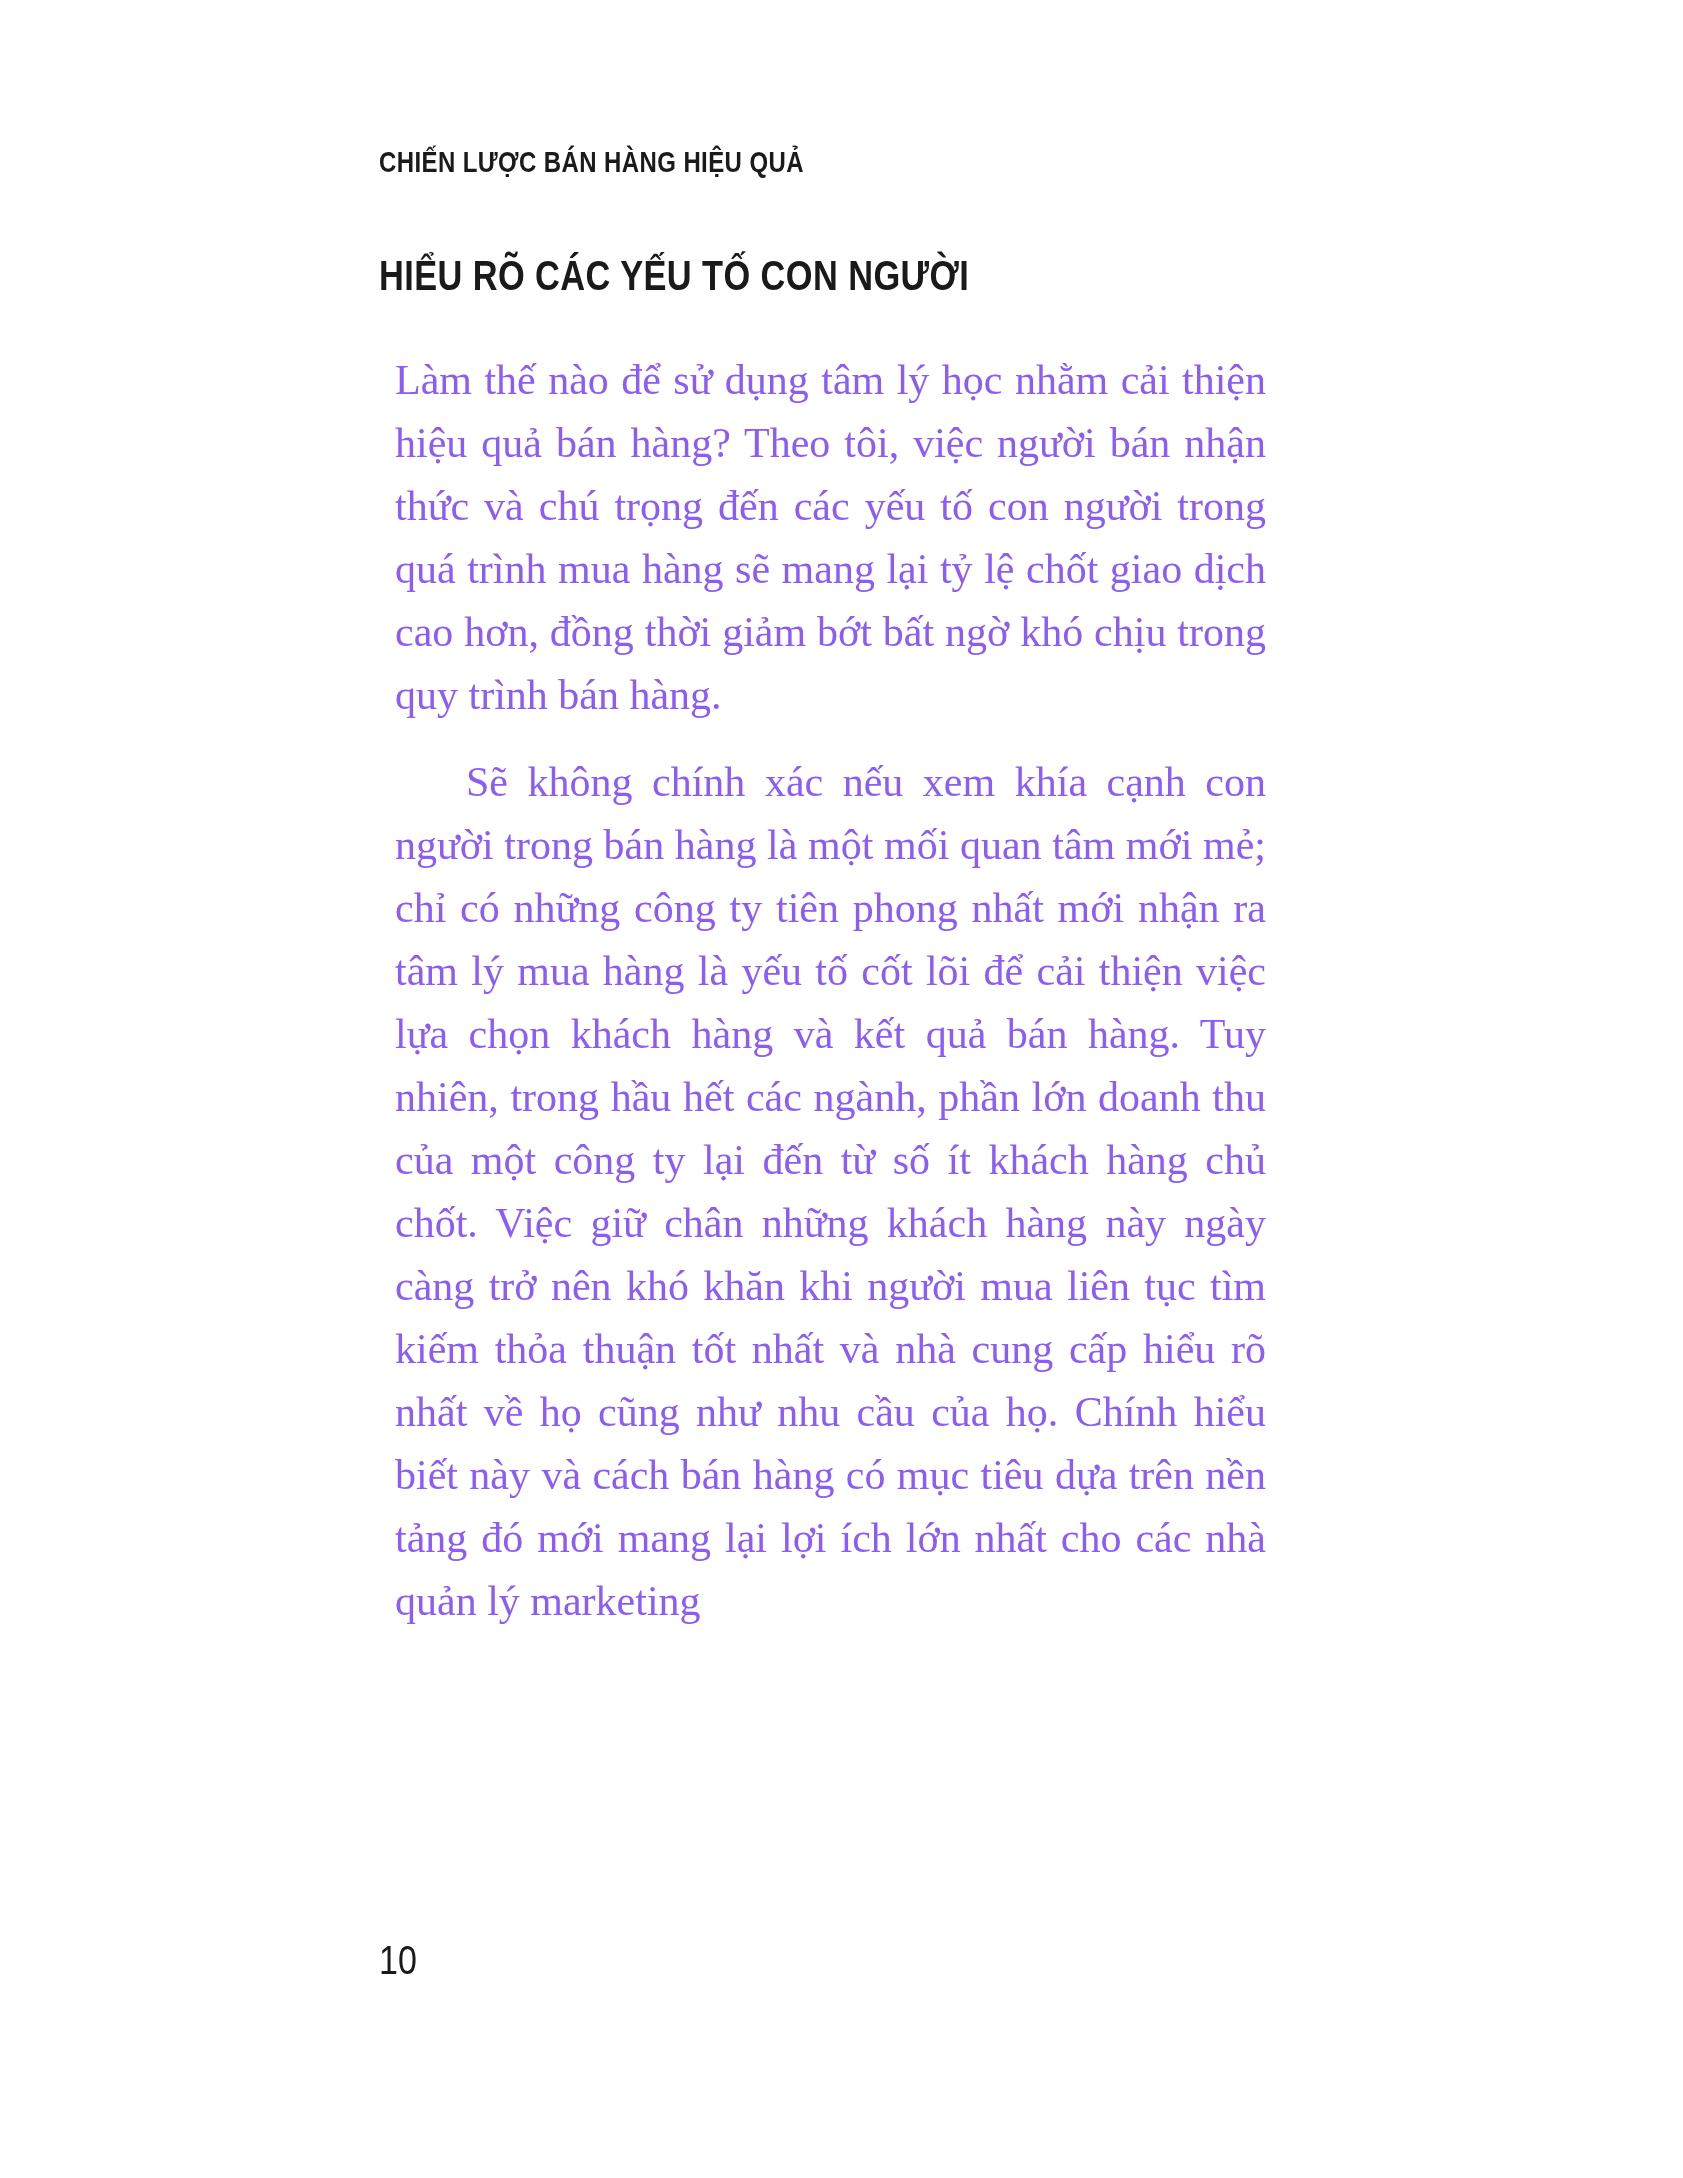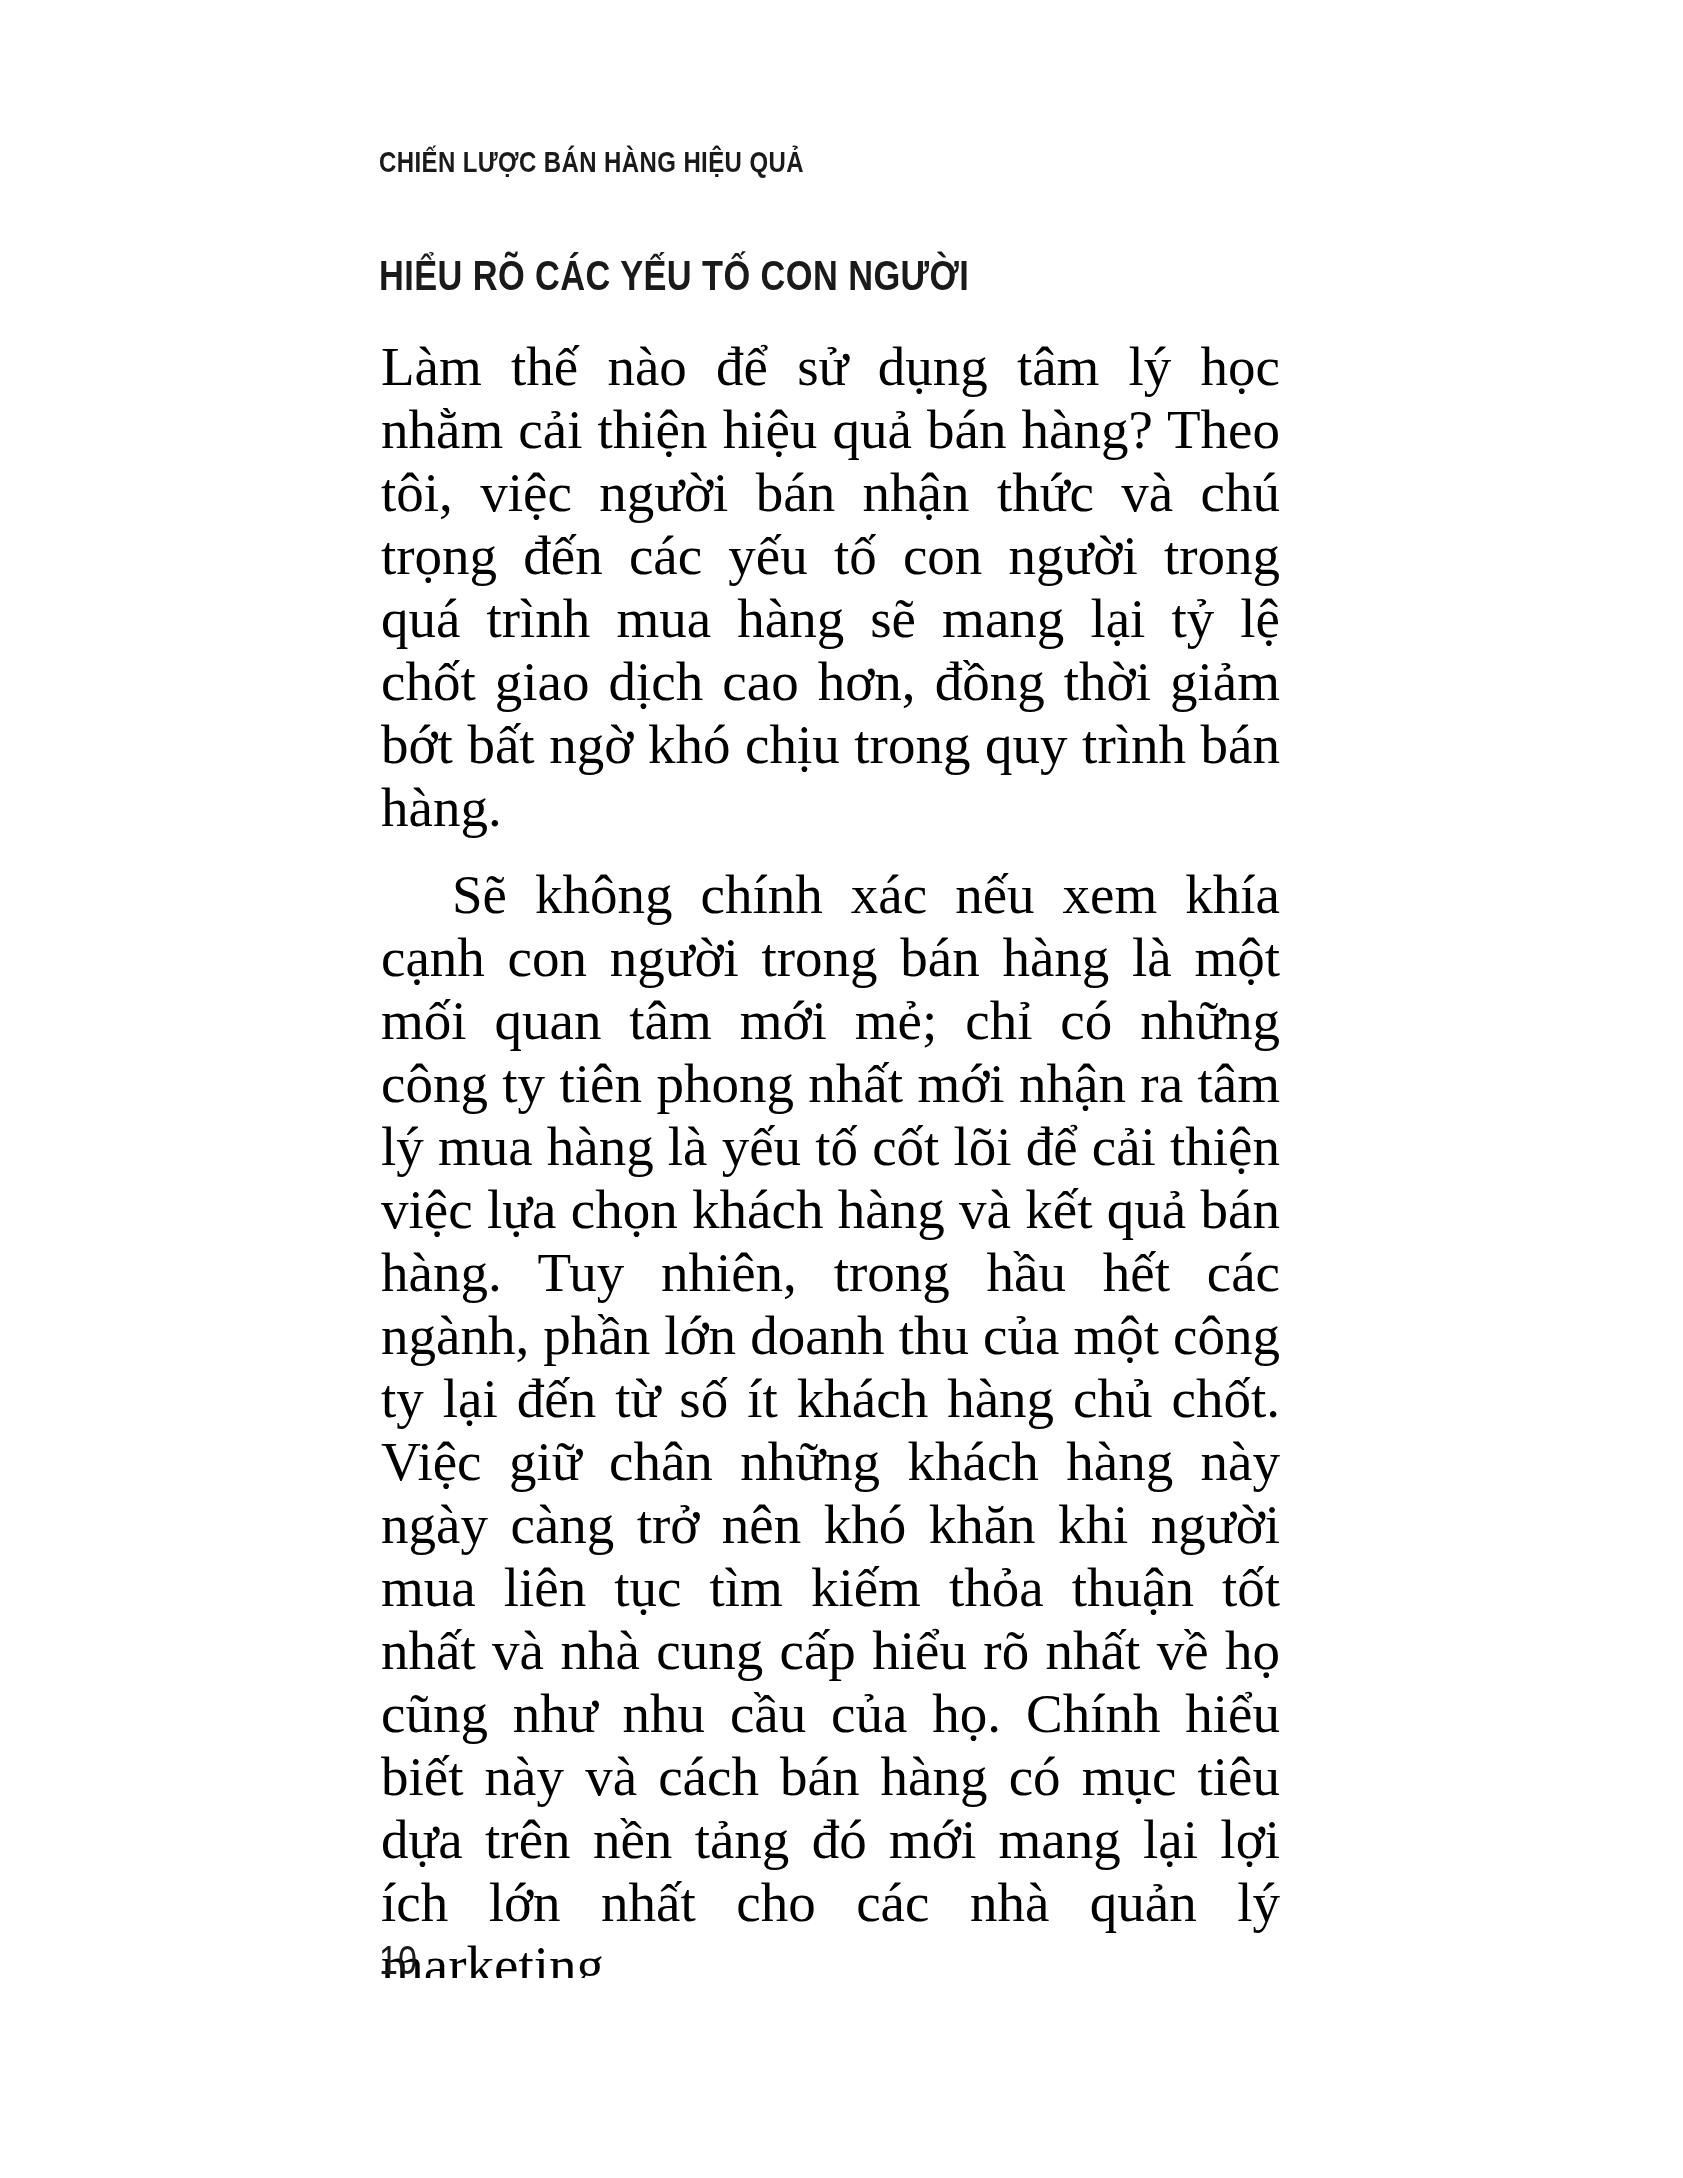--- a/index.html
+++ b/index.html
@@ -39,26 +39,26 @@
     margin: 0;
     font-size: 43px;
   }
   .body-text {
     position: absolute;
     left: 379px;
     top: 333px;
     width: 903px;
   }
   .body-text p {
-    margin: 2px;
-    font-size: 55px;
+    margin: 16px;
+    font-size: 42px;
     line-height: 63px;
     text-align: justify;
     font-weight: 400;
-    color: #000000;
+    color: #8b5cf6;
   }
   .body-text p + p {
     margin-top: 24px;
   }
   .body-text p.indent {
     text-indent: 71px;
   }
   .page-number {
     position: absolute;
     left: 379px;

